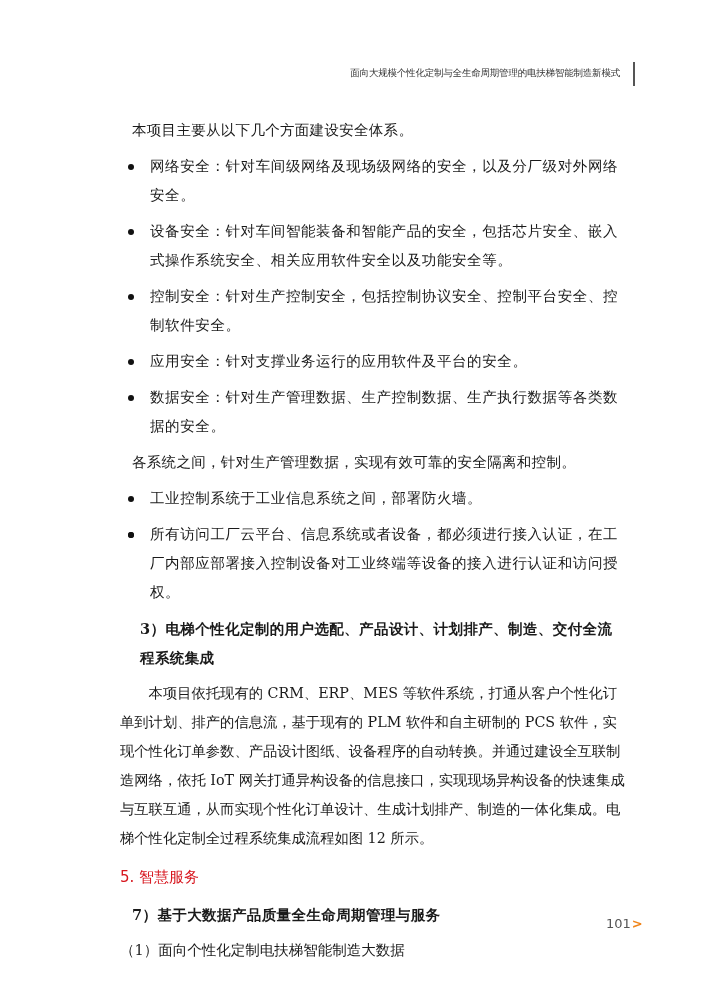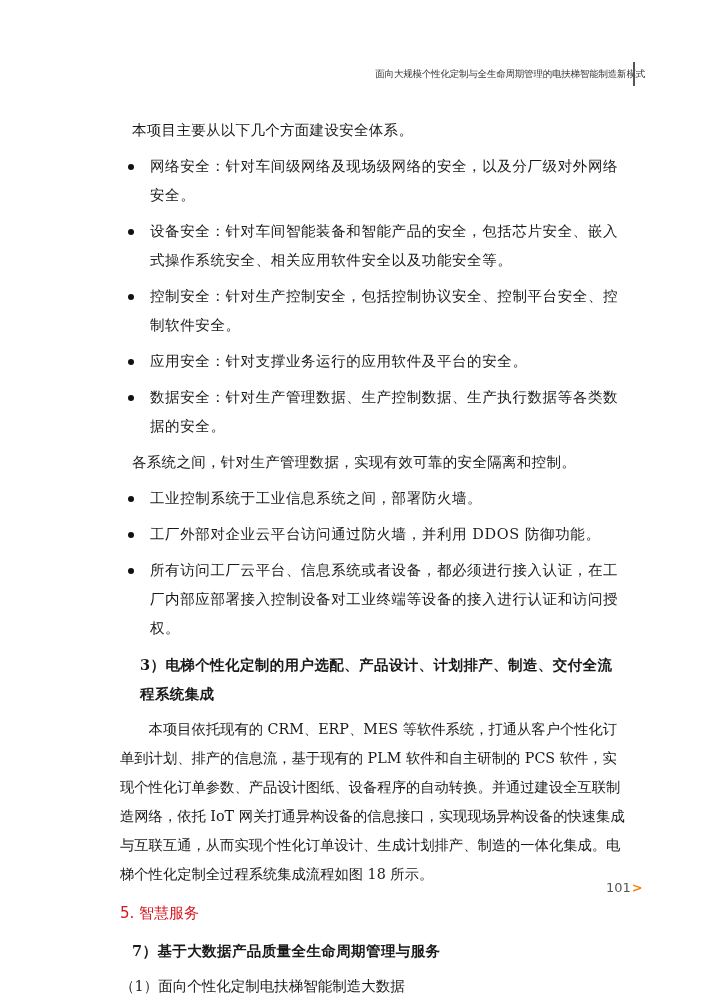--- a/index.html
+++ b/index.html
@@ -11,22 +11,22 @@
       width: 721px;
       height: 1005px;
       position: relative;
       overflow: hidden;
       font-family: "DejaVu Serif", "Liberation Serif", serif;
       color: #1a1a1a;
     }
     .header {
       position: absolute;
       top: 68px;
-      right: 76px;
-      font-family: Liberation Serif, serif;
+      right: 101px;
+      font-family: Liberation Mono, monospace;
       font-size: 9.5px;
       color: #333;
       letter-spacing: -0.2px;
       line-height: 12px;
     }
     .header-bar {
       position: absolute;
       top: 62px;
       left: 633px;
       width: 2px;
@@ -77,21 +77,21 @@
       font-family: "DejaVu Sans", "Liberation Sans", sans-serif;
       color: #d7161e;
       font-size: 15px;
       margin: 4px 0 8px 0;
     }
     .plain {
       margin: 0 0 7px 0;
     }
     .page-number {
       position: absolute;
-      top: 880px;
+      top: 916px;
       left: 606px;
       font-family: "DejaVu Sans", "Liberation Sans", sans-serif;
       font-size: 13px;
       color: #555;
     }
     .page-arrow {
       color: #f08419;
       font-weight: bold;
       margin-left: 1px;
     }
@@ -130,30 +130,29 @@
 
   <p class="para">各系统之间，针对生产管理数据，实现有效可靠的安全隔离和控制。</p>
 
   <div>
     <div class="bullet-item">
       <span class="bullet-dot"></span>
       <span>工业控制系统于工业信息系统之间，部署防火墙。</span>
     </div>
     <div class="bullet-item">
       <span class="bullet-dot"></span>
-      <span>工厂外部对企业云平台访问通过防火墙，并利用 DDOS 防御功能。</span>
     </div>
     <div class="bullet-item">
       <span class="bullet-dot"></span>
       <span>所有访问工厂云平台、信息系统或者设备，都必须进行接入认证，在工厂内部应部署接入控制设备对工业终端等设备的接入进行认证和访问授权。</span>
     </div>
   </div>
 
   <p class="subhead">3）电梯个性化定制的用户选配、产品设计、计划排产、制造、交付全流程系统集成</p>
-  <p class="body-para">本项目依托现有的 CRM、ERP、MES 等软件系统，打通从客户个性化订单到计划、排产的信息流，基于现有的 PLM 软件和自主研制的 PCS 软件，实现个性化订单参数、产品设计图纸、设备程序的自动转换。并通过建设全互联制造网络，依托 IoT 网关打通异构设备的信息接口，实现现场异构设备的快速集成与互联互通，从而实现个性化订单设计、生成计划排产、制造的一体化集成。电梯个性化定制全过程系统集成流程如图 18 所示。</p>
+  <p class="body-para">本项目依托现有的 CRM、ERP、MES 等软件系统，打通从客户个性化订单到计划、排产的信息流，基于现有的 PLM 软件和自主研制的 PCS 软件，实现个性化订单参数、产品设计图纸、设备程序的自动转换。并通过建设全互联制造网络，依托 IoT 网关打通异构设备的信息接口，实现现场异构设备的快速集成与互联互通，从而实现个性化订单设计、生成计划排产、制造的一体化集成。电梯个性化定制全过程系统集成流程如图 12 所示。</p>
 
   <p class="section-title">5. 智慧服务</p>
   <p class="subhead" style="padding-left:0">7）基于大数据产品质量全生命周期管理与服务</p>
   <p class="plain">（1）面向个性化定制电扶梯智能制造大数据</p>
 
 </div>
 
 <div class="page-number">
   <span>101</span><span class="page-arrow">&gt;</span>
 </div>

